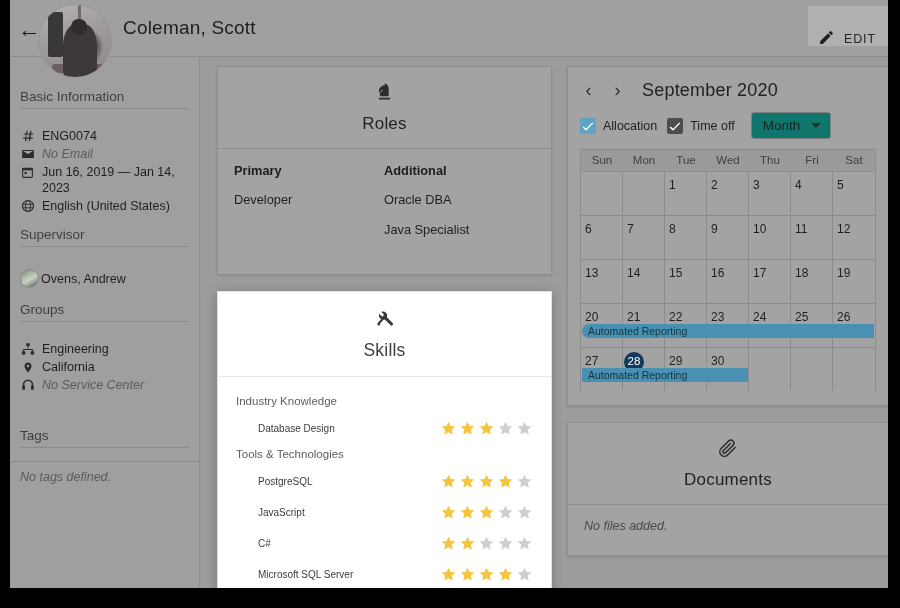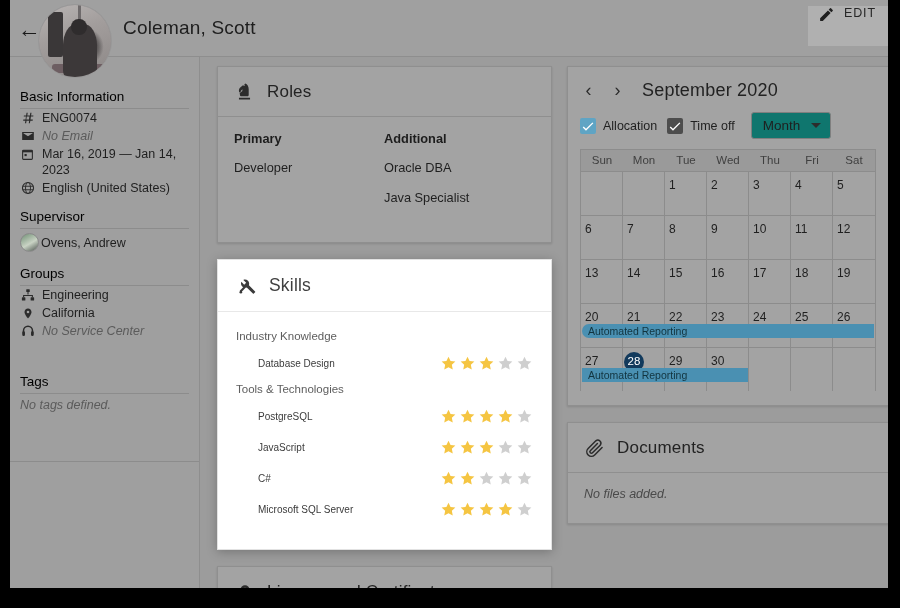--- a/index.html
+++ b/index.html
@@ -37,21 +37,21 @@
   }
   .page-title {
     position: absolute; left: 113px; top: 17px;
     font-size: 19px; color: #1e1e1e; letter-spacing: .2px;
     white-space: nowrap;
   }
   #edit-button {
     position: absolute; right: 0px; top: 6px;
     height: 40px; padding: 0 12px 0 10px;
     background: #b0b0b0;
-    display: flex; align-items: flex-start; gap: 9px;
+    display: flex; align-items: flex-end; gap: 9px;
     cursor: pointer;
   }
   #edit-button .edit-label {
     font-size: 12.5px; color: #262626; letter-spacing: .9px;
   }
   .pencil {
     width: 17px; height: 17px; position: relative; display: inline-block;
   }
   .pencil svg { display: block; }
 
@@ -92,24 +92,24 @@
   }
 
   
   #sidebar {
     position: absolute; left: 0px; top: 57px; width: 190px; height: 531px;
     background: #9f9f9f;
     border-right: 1px solid #8e8e8e;
     padding: 0 10px;
   }
   .sb-section-title {
-    font-size: 13.5px; color: #000000;
+    font-size: 13.5px; color: #404040;
     padding: 10px 0 4px 0;
     border-bottom: 1px solid #8c8c8c;
-    margin-bottom: 0;
+    margin-bottom: 18px;
   }
   .sb-section-title.notop { padding-top: 12px; }
   .sb-row {
     display: flex; align-items: flex-start; gap: 7px;
     font-size: 12.5px; color: #1f1f1f;
     line-height: 16px; padding: 1px 0;
   }
   .sb-row.muted { color: #5b5b5b; font-style: italic; }
   .sb-ico {
     width: 15px; min-width: 15px; height: 16px;
@@ -143,20 +143,21 @@
   .card {
     background: #a3a3a3;
     border: 1px solid #8f8f8f;
     margin-bottom: 16px;
     box-shadow: 0 1px 2px rgba(0,0,0,.13);
   }
   .card-head {
     display: flex; align-items: center; gap: 12px;
     padding: 14px 16px;
     border-bottom: 1px solid #8f8f8f;
+    flex-direction: column;
   }
   .card-head .ttl {
     font-size: 17px; color: #232323; letter-spacing: .2px;
   }
   .card-ico { width: 21px; height: 21px; display:flex; align-items:center; justify-content:center; color:#2a2a2a; }
   .card-ico svg { display:block; }
   .card-body { padding: 14px 23px 22px 16px; }
 
   
   .roles-grid { display: flex; }
@@ -320,21 +321,21 @@
               <span class="sb-text">No Email</span>
             </div>
             <div class="sb-row">
               <span class="sb-ico">
                 <svg width="13" height="13" viewBox="0 0 24 24">
                   <rect x="3" y="4" width="18" height="17" rx="1.5" fill="none" stroke="#2b2b2b" stroke-width="2"></rect>
                   <rect x="3" y="4" width="18" height="4" fill="#2b2b2b"></rect>
                   <rect x="6.5" y="11" width="4" height="4" fill="#2b2b2b"></rect>
                 </svg>
               </span>
-              <span class="sb-text">Mar 16, 2019 — Jan 14, 2023</span>
+              <span class="sb-text">Jun 16, 2019 — Jan 14, 2023</span>
             </div>
             <div class="sb-row">
               <span class="sb-ico">
                 <svg width="14" height="14" viewBox="0 0 24 24">
                   <circle cx="12" cy="12" r="9.5" fill="none" stroke="#2b2b2b" stroke-width="1.9"></circle>
                   <ellipse cx="12" cy="12" rx="4.3" ry="9.5" fill="none" stroke="#2b2b2b" stroke-width="1.6"></ellipse>
                   <path d="M2.8 9h18.4M2.8 15h18.4" stroke="#2b2b2b" stroke-width="1.6"></path>
                 </svg>
               </span>
               <span class="sb-text">English (United States)</span>

